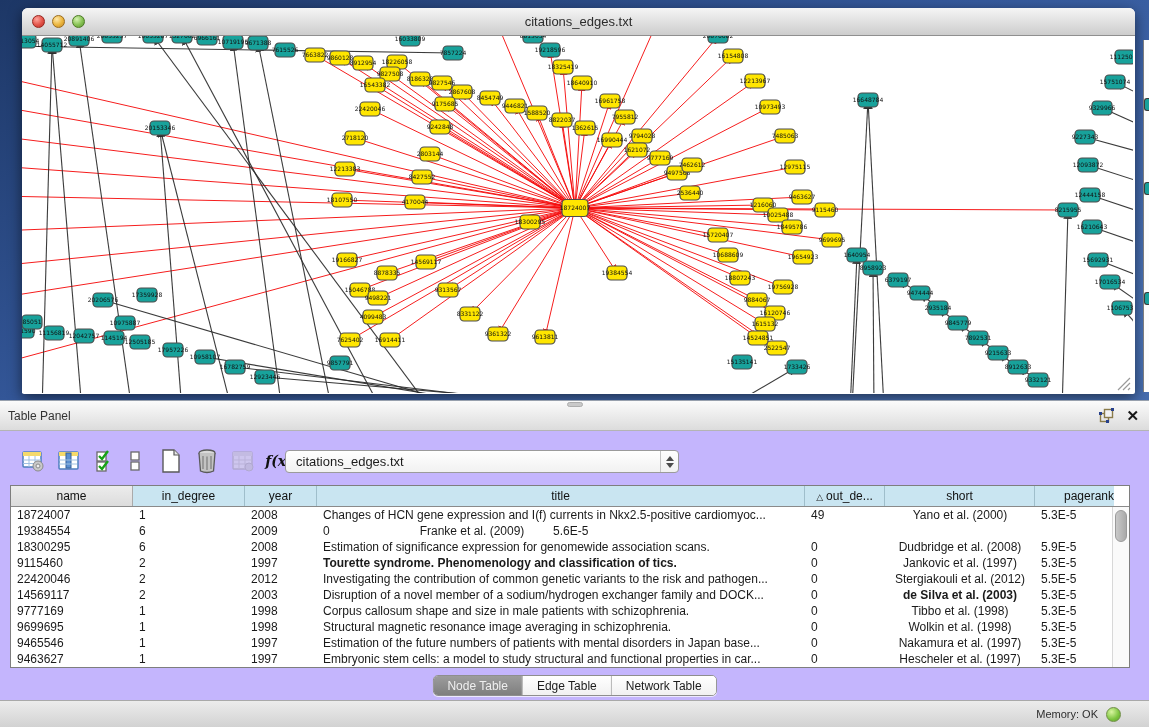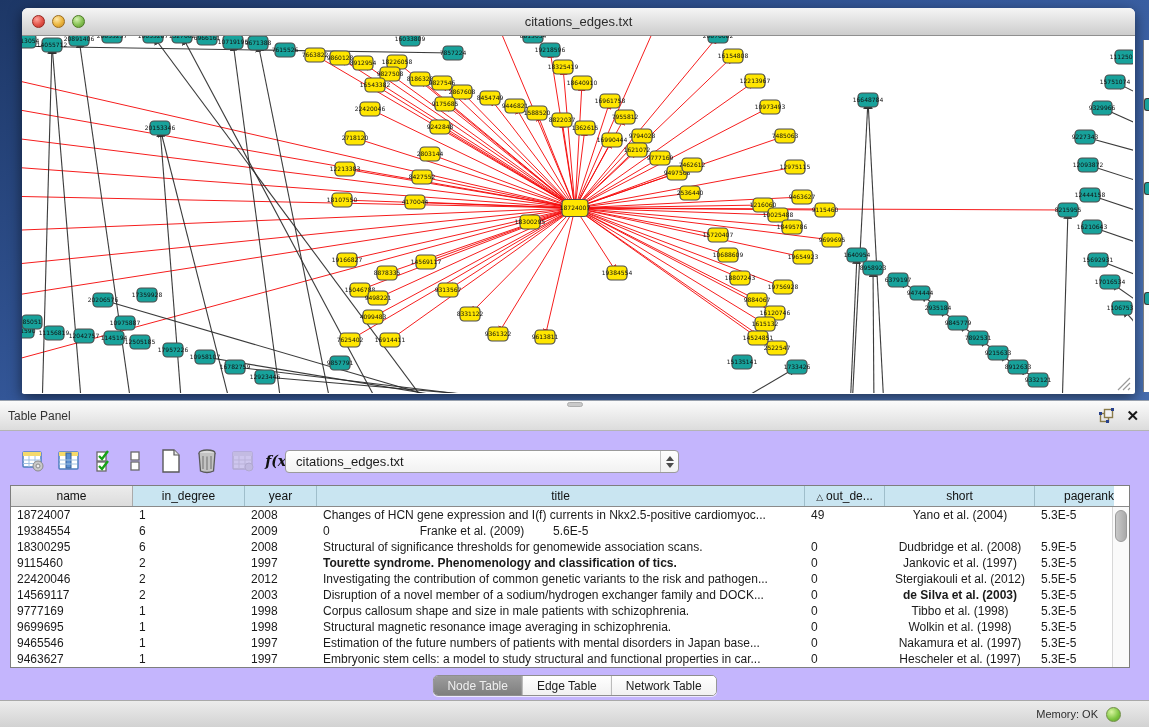--- a/index.html
+++ b/index.html
@@ -843,36 +843,36 @@
         <div class="th" style="width: 79px; text-align: right;">pagerank</div>
       </div>
     <div class="tbody" id="tbody">
 
     <div class="trow">
           <div class="td" style="width: 122px;">18724007</div>
           <div class="td" style="width: 112px;">1</div>
           <div class="td" style="width: 72px;">2008</div>
           <div class="td" style="width: 488px;">Changes of HCN gene expression and I(f) currents in Nkx2.5-positive cardiomyoc...</div>
           <div class="td" style="width: 80px;">49</div>
-          <div class="td center" style="width: 150px;">Yano et al. (2004)</div>
+          <div class="td center" style="width: 150px;">Yano et al. (2000)</div>
           <div class="td" style="width: 79px;">5.3E-5</div>
         </div>
         <div class="trow">
           <div class="td" style="width: 122px;">19384554</div>
           <div class="td" style="width: 112px;">6</div>
           <div class="td" style="width: 72px;">2009</div>
           <div class="td" style="width: 80px;">0</div>
           <div class="td center" style="width: 150px;">Franke et al. (2009)</div>
           <div class="td" style="width: 79px;">5.6E-5</div>
         </div>
         <div class="trow">
           <div class="td" style="width: 122px;">18300295</div>
           <div class="td" style="width: 112px;">6</div>
           <div class="td" style="width: 72px;">2008</div>
-          <div class="td" style="width: 488px;">Structural of significance thresholds for genomewide association scans.</div>
+          <div class="td" style="width: 488px;">Estimation of significance expression for genomewide association scans.</div>
           <div class="td" style="width: 80px;">0</div>
           <div class="td center" style="width: 150px;">Dudbridge et al. (2008)</div>
           <div class="td" style="width: 79px;">5.9E-5</div>
         </div>
         <div class="trow">
           <div class="td" style="width: 122px;">9115460</div>
           <div class="td" style="width: 112px;">2</div>
           <div class="td" style="width: 72px;">1997</div>
           <div class="td" style="width: 488px; font-weight: bold;">Tourette syndrome. Phenomenology and classification of tics.</div>
           <div class="td" style="width: 80px;">0</div>

